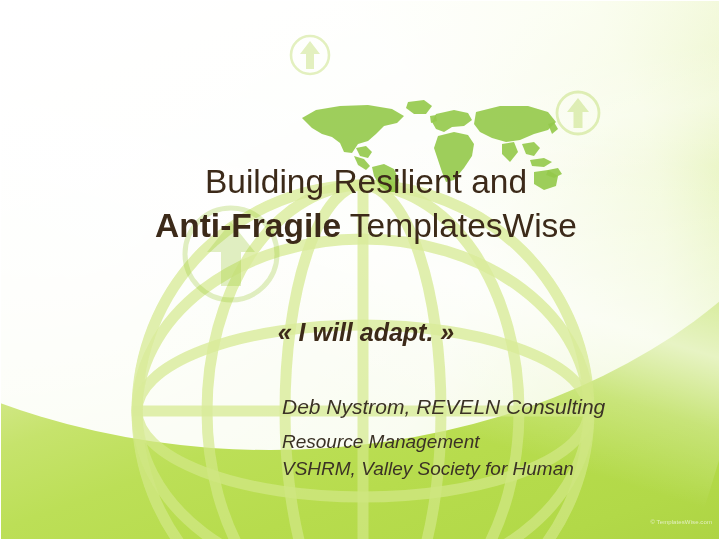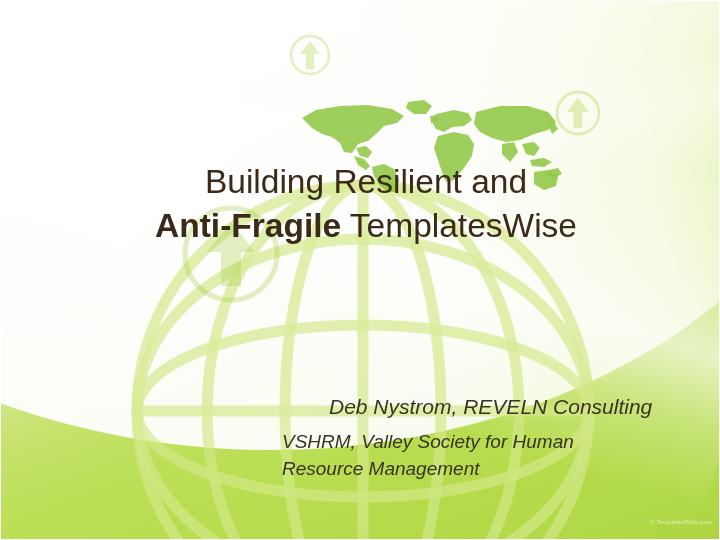--- a/index.html
+++ b/index.html
@@ -166,21 +166,20 @@
     left: 282px;
     top: 392px;
     width: 420px;
     color: #3a3226;
     font-style: italic;
   }
   .byline-primary {
     font-size: 21px;
     line-height: 30px;
     color: #3b3226;
-    margin-left: 47px;
   }
   .byline-secondary {
     font-size: 19px;
     line-height: 27px;
     margin-top: 6px;
     color: #3b3226;
   }
   .byline-secondary span { display: block; }
 
   .watermark {
@@ -289,26 +288,27 @@
     </svg>
   </div>
 
   <div class="text-layer">
 
     <div class="title-block">
       <span>Building Resilient and</span>
       <span class="title-line-2"><span class="title-em">Anti-Fragile</span><span> TemplatesWise</span></span>
     </div>
 
+    <div class="quote-block">« I will adapt. »</div>
 
     <div class="byline-block">
       <div class="byline-primary">Deb Nystrom, REVELN Consulting</div>
       <div class="byline-secondary">
+        <span>Resource Management</span>
         <span>VSHRM, Valley Society for Human</span>
-        <span>Resource Management</span>
       </div>
     </div>
 
     <div class="watermark">© TemplatesWise.com</div>
   </div>
 
   <div class="frame"></div>
 </div>
 
 </body></html>

